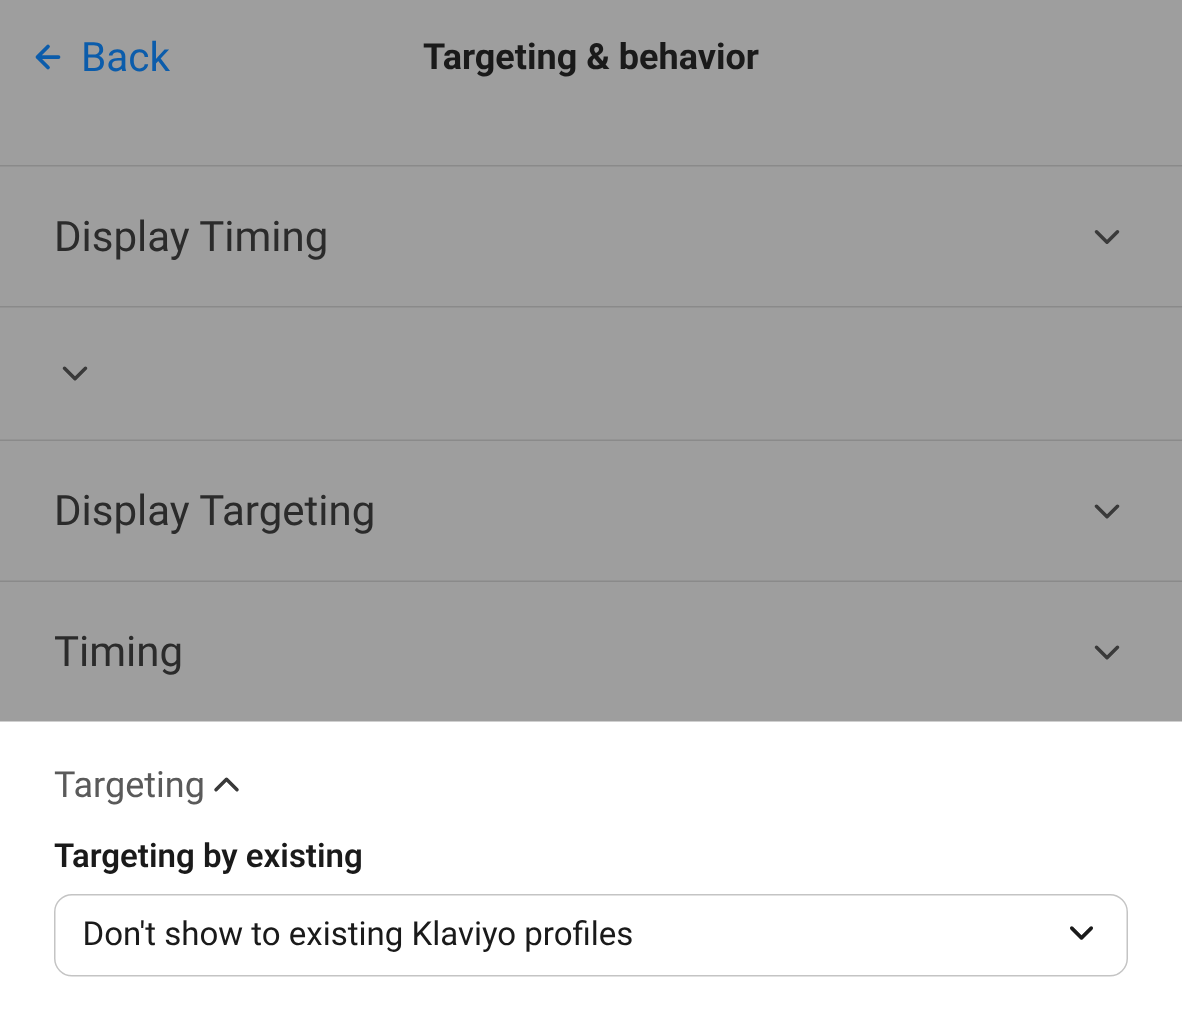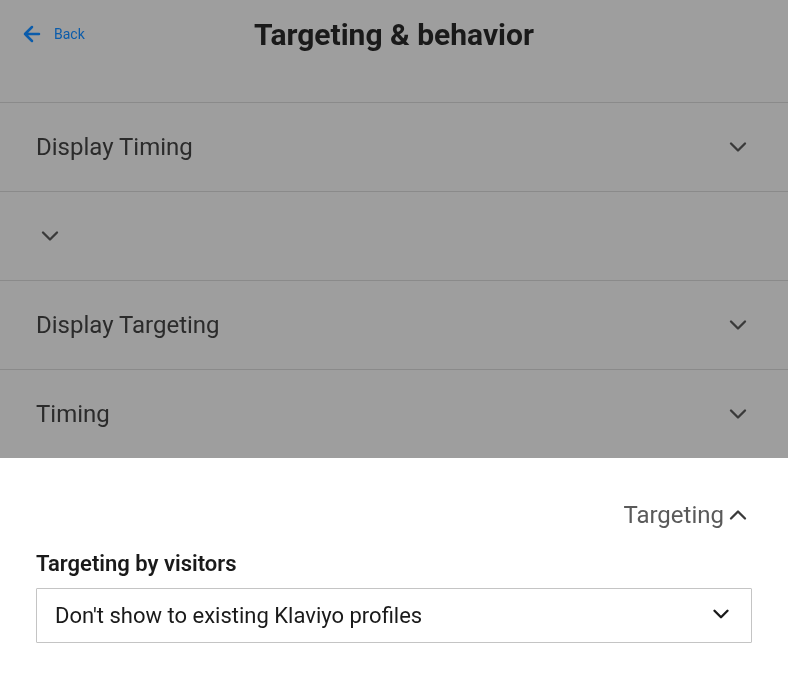--- a/index.html
+++ b/index.html
@@ -28,61 +28,60 @@
       gap: 10px;
       cursor: pointer;
     }
     .back-arrow {
       display: inline-flex;
       align-items: center;
       justify-content: center;
     }
     .back-label {
       color: #0b5cab;
-      font-size: 14px;
+      font-size: 27px;
       font-weight: 400;
     }
     .page-title {
       position: absolute;
       left: 50%;
       transform: translateX(-50%);
-      font-size: 30px;
+      font-size: 24px;
       font-weight: 700;
       color: #1a1a1a;
     }
     .accordion-item {
       display: flex;
       align-items: center;
       justify-content: space-between;
       padding: 30px 36px 30px 36px;
       border-top: 1px solid rgba(0,0,0,0.12);
       cursor: pointer;
     }
     .accordion-item:first-of-type {
       border-top: 1px solid rgba(0,0,0,0.15);
     }
     .accordion-label {
-      font-size: 24px;
+      font-size: 28px;
       font-weight: 400;
       color: #2b2b2b;
     }
     .chevron {
       display: inline-flex;
     }
     .active-section {
       background: #ffffff;
       padding: 0;
     }
     .accordion-item-active {
       display: flex;
       align-items: center;
-      justify-content: flex-end;
-      padding: 16px 36px 22px 36px;
+      justify-content: flex-start;
+      padding: 28px 36px 22px 36px;
       cursor: pointer;
-      margin-top: 27px;
     }
     .accordion-label-active {
       font-size: 24px;
       font-weight: 400;
       color: #5a5a5a;
     }
     .section-content {
       padding: 0 36px 40px 36px;
     }
     .field-label {
@@ -90,21 +89,21 @@
       font-weight: 600;
       color: #1a1a1a;
       margin-bottom: 12px;
     }
     .select-wrapper {
       position: relative;
     }
     .select-box {
       width: 100%;
       border: 1px solid #c4c4c4;
-      border-radius: 1px;
+      border-radius: 12px;
       padding: 14px 50px 14px 18px;
       font-size: 22px;
       color: #1a1a1a;
       background: #fff;
       cursor: pointer;
       display: flex;
       align-items: center;
       justify-content: space-between;
     }
     .select-chevron {
@@ -171,21 +170,21 @@
   <div class="accordion-item-active">
     <span class="accordion-label-active">Targeting</span>
     <span class="chevron">
       <svg width="28" height="28" viewBox="0 0 24 24" fill="none">
         <path d="M6 15L12 9L18 15" stroke="#3a3a3a" stroke-width="2" stroke-linecap="round" stroke-linejoin="round"></path>
       </svg>
     </span>
   </div>
 
   <div class="section-content">
-    <div class="field-label">Targeting by visitors</div>
+    <div class="field-label">Targeting by existing</div>
     <div class="select-wrapper">
       <div class="select-box">
         <span>Don't show to existing Klaviyo profiles</span>
       </div>
       <span class="select-chevron">
         <svg width="26" height="26" viewBox="0 0 24 24" fill="none">
           <path d="M6 9L12 15L18 9" stroke="#1a1a1a" stroke-width="2.2" stroke-linecap="round" stroke-linejoin="round"></path>
         </svg>
       </span>
     </div>

